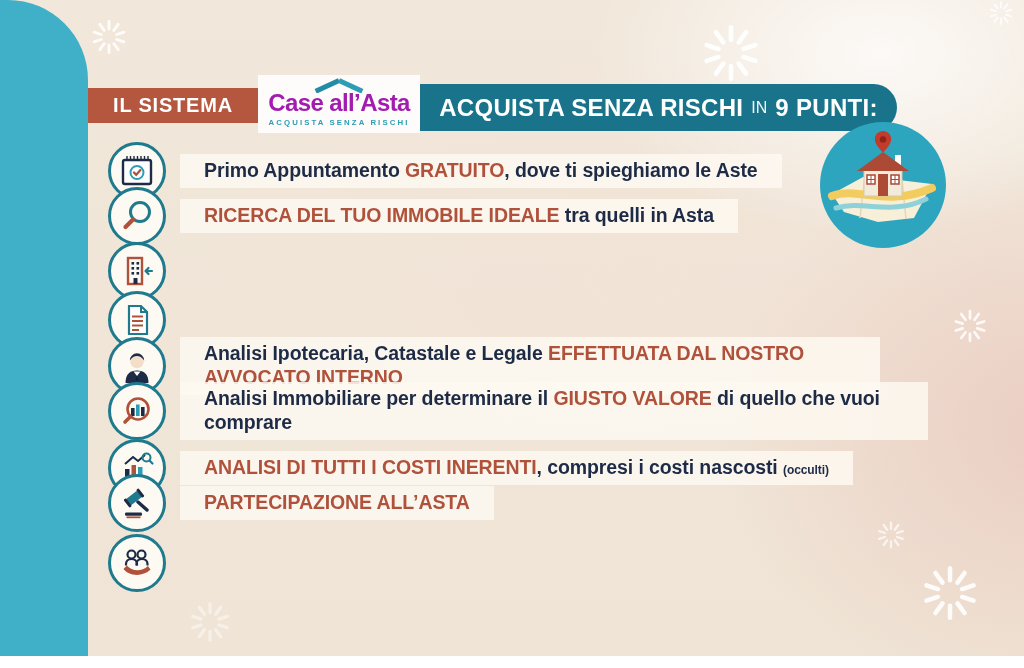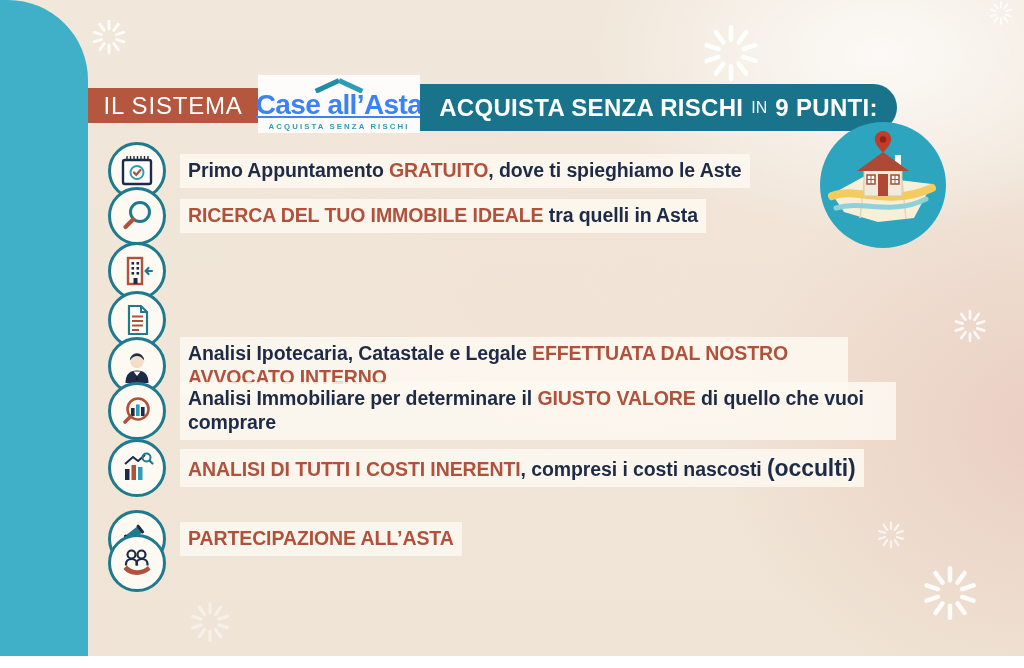--- a/index.html
+++ b/index.html
@@ -10,43 +10,43 @@
       radial-gradient(420px 260px at 86% 8%, rgba(255,255,255,0.78), rgba(255,255,255,0) 70%),
       radial-gradient(520px 430px at 103% 64%, rgba(229,182,174,0.5), rgba(229,182,174,0) 65%),
       radial-gradient(640px 320px at 62% 42%, rgba(243,224,213,0.45), rgba(243,224,213,0) 70%),
       linear-gradient(180deg,#F1E7DA,#EFE4D5);
   }
   .accent-bar{position:absolute;left:0;top:0;width:88px;height:656px;background:#3FB0C7;border-top-right-radius:80px;}
   .bottom-strip{position:absolute;left:0;bottom:0;width:1024px;height:12px;background:#FFFFFF;}
   .spk{position:absolute;pointer-events:none;}
   
   .sys-box{position:absolute;left:88px;top:88px;width:170px;height:35px;background:#B4573E;color:#FFFFFF;
-    display:flex;align-items:center;justify-content:center;font-size:24px;font-weight:normal;letter-spacing:0.8px;}
+    display:flex;align-items:center;justify-content:center;font-size:20px;font-weight:bold;letter-spacing:0.8px;}
   .logo{position:absolute;left:258px;top:75px;width:162px;height:58px;background:#FDFCFA;
     display:flex;flex-direction:column;align-items:center;padding-top:3px;box-sizing:border-box;}
   .logo-roof svg{width:56px;height:15px;display:block;margin-bottom:-2px;}
-  .logo-name{font-size:28px;font-weight:bold;color:#3b82f6;letter-spacing:-0.6px;line-height:1;white-space:nowrap;text-decoration:underline;}
+  .logo-name{font-size:24px;font-weight:bold;color:#a21caf;letter-spacing:-0.6px;line-height:1;white-space:nowrap;}
   .logo-tagline{font-size:7.8px;color:#2D9DB5;font-weight:bold;letter-spacing:2.1px;margin-top:3px;white-space:nowrap;}
   .banner{position:absolute;left:420px;top:84px;width:477px;height:47px;background:#19748B;border-radius:0 26px 26px 0;
     display:flex;align-items:center;justify-content:center;gap:8px;color:#FFFFFF;box-sizing:border-box;white-space:nowrap;}
   .t-main,.t-pts{font-size:24px;font-weight:bold;letter-spacing:0.3px;}
   .t-in{font-size:16px;font-weight:normal;opacity:0.95;}
   
   .map-illo{position:absolute;left:820px;top:122px;width:126px;height:126px;}
   
   .row{position:absolute;left:108px;display:flex;align-items:center;gap:14px;}
   .badge{width:58px;height:58px;min-width:58px;border-radius:50%;background:#FDFAF4;border:3px solid #1F7A8E;
     display:flex;align-items:center;justify-content:center;box-sizing:border-box;overflow:hidden;}
   .badge svg{width:40px;height:40px;display:block;}
-  .txt{margin:0;background:rgba(253,248,240,0.87);padding:5px 8px;font-size:19.5px;font-weight:bold;
+  .txt{margin:0;background:rgba(253,248,240,0.87);padding:5px 24px;font-size:19.5px;font-weight:bold;
     line-height:1.22;color:#1D2B47;letter-spacing:-0.1px;}
   .seg-highlight{color:#B0523B;}
-  .seg-normal-small{font-size:23px;}
+  .seg-normal-small{font-size:12px;}
   .r1{top:142px;} .r2{top:187px;} .r3{top:242px;} .r4{top:291px;}
-  .r5{top:337px;} .r6{top:382px;} .r7{top:439px;} .r8{top:510px;} .r9{top:534px;}
+  .r5{top:337px;} .r6{top:382px;} .r7{top:439px;} .r8{top:474px;} .r9{top:534px;}
   .r5 .txt{max-width:652px;} .r6 .txt{max-width:700px;}
 </style>
 </head>
 <body>
 
 <svg width="0" height="0" style="position:absolute">
   <defs>
     <symbol id="spk" viewBox="0 0 40 40">
       <g stroke="#FFFFFF" stroke-width="3" stroke-linecap="round" fill="none">
         <line x1="20" y1="3.5" x2="20" y2="11.5"></line>

